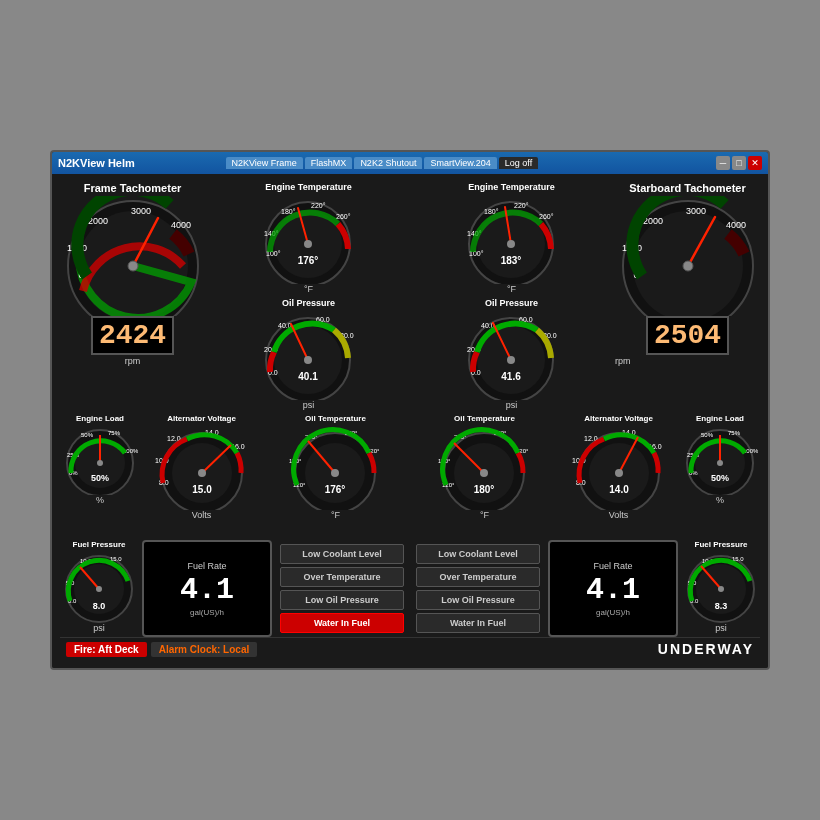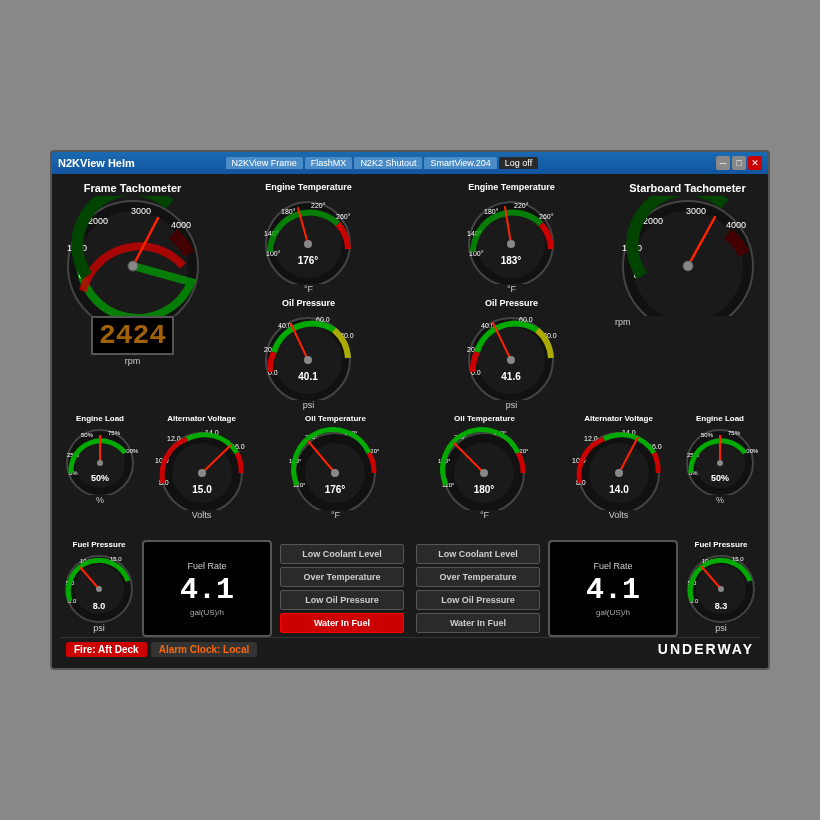--- a/index.html
+++ b/index.html
@@ -142,21 +142,21 @@
       color: #ccc;
       font-size: 9px;
       text-align: right;
       margin-top: 1px;
     }
 
     .digital-display {
       background: #000;
       border: 2px solid #555;
       border-radius: 0;
-      color: #a16207;
+      color: #fdba74;
       font-size: 28px;
       font-weight: bold;
       text-align: center;
       padding: 2px 6px;
       min-width: 80px;
       font-family: 'Courier New', monospace;
     }
 
     .alarm-panel {
       display: flex;
@@ -373,20 +373,21 @@
           <text x="14" y="55" fill="white" font-size="9" text-anchor="middle">1000</text>
           <text x="35" y="28" fill="white" font-size="9" text-anchor="middle">2000</text>
           <text x="78" y="18" fill="white" font-size="9" text-anchor="middle">3000</text>
           <text x="118" y="32" fill="white" font-size="9" text-anchor="middle">4000</text>
 
           <line x1="70" y1="70" x2="97" y2="21" stroke="#ff2200" stroke-width="2.5" stroke-linecap="round"></line>
           <circle cx="70" cy="70" r="5" fill="#888" stroke="#555" stroke-width="1"></circle>
           <path d="M 24 80 A 55 55 0 1 1 124 55" fill="none" stroke="#004400" stroke-width="12" stroke-dasharray="160 200"></path>
           <path d="M 110 38 A 55 55 0 0 1 126 58" fill="none" stroke="#440000" stroke-width="12"></path>
         </svg>
+        <div class="digital-display">2504</div>
         <div class="rpm-label" style="text-align:left; width:100%;">rpm</div>
       </div>
     </div>
 
     <div style="display:grid; grid-template-columns: 80px 115px 1fr 1fr 115px 80px; gap:4px; margin-top:4px;">
 
       <div class="gauge-container">
         <div class="gauge-label" style="font-size:8px;">Engine Load</div>
         <svg width="75" height="70">
           <circle cx="37" cy="38" r="33" fill="#111" stroke="#444" stroke-width="2"></circle>

